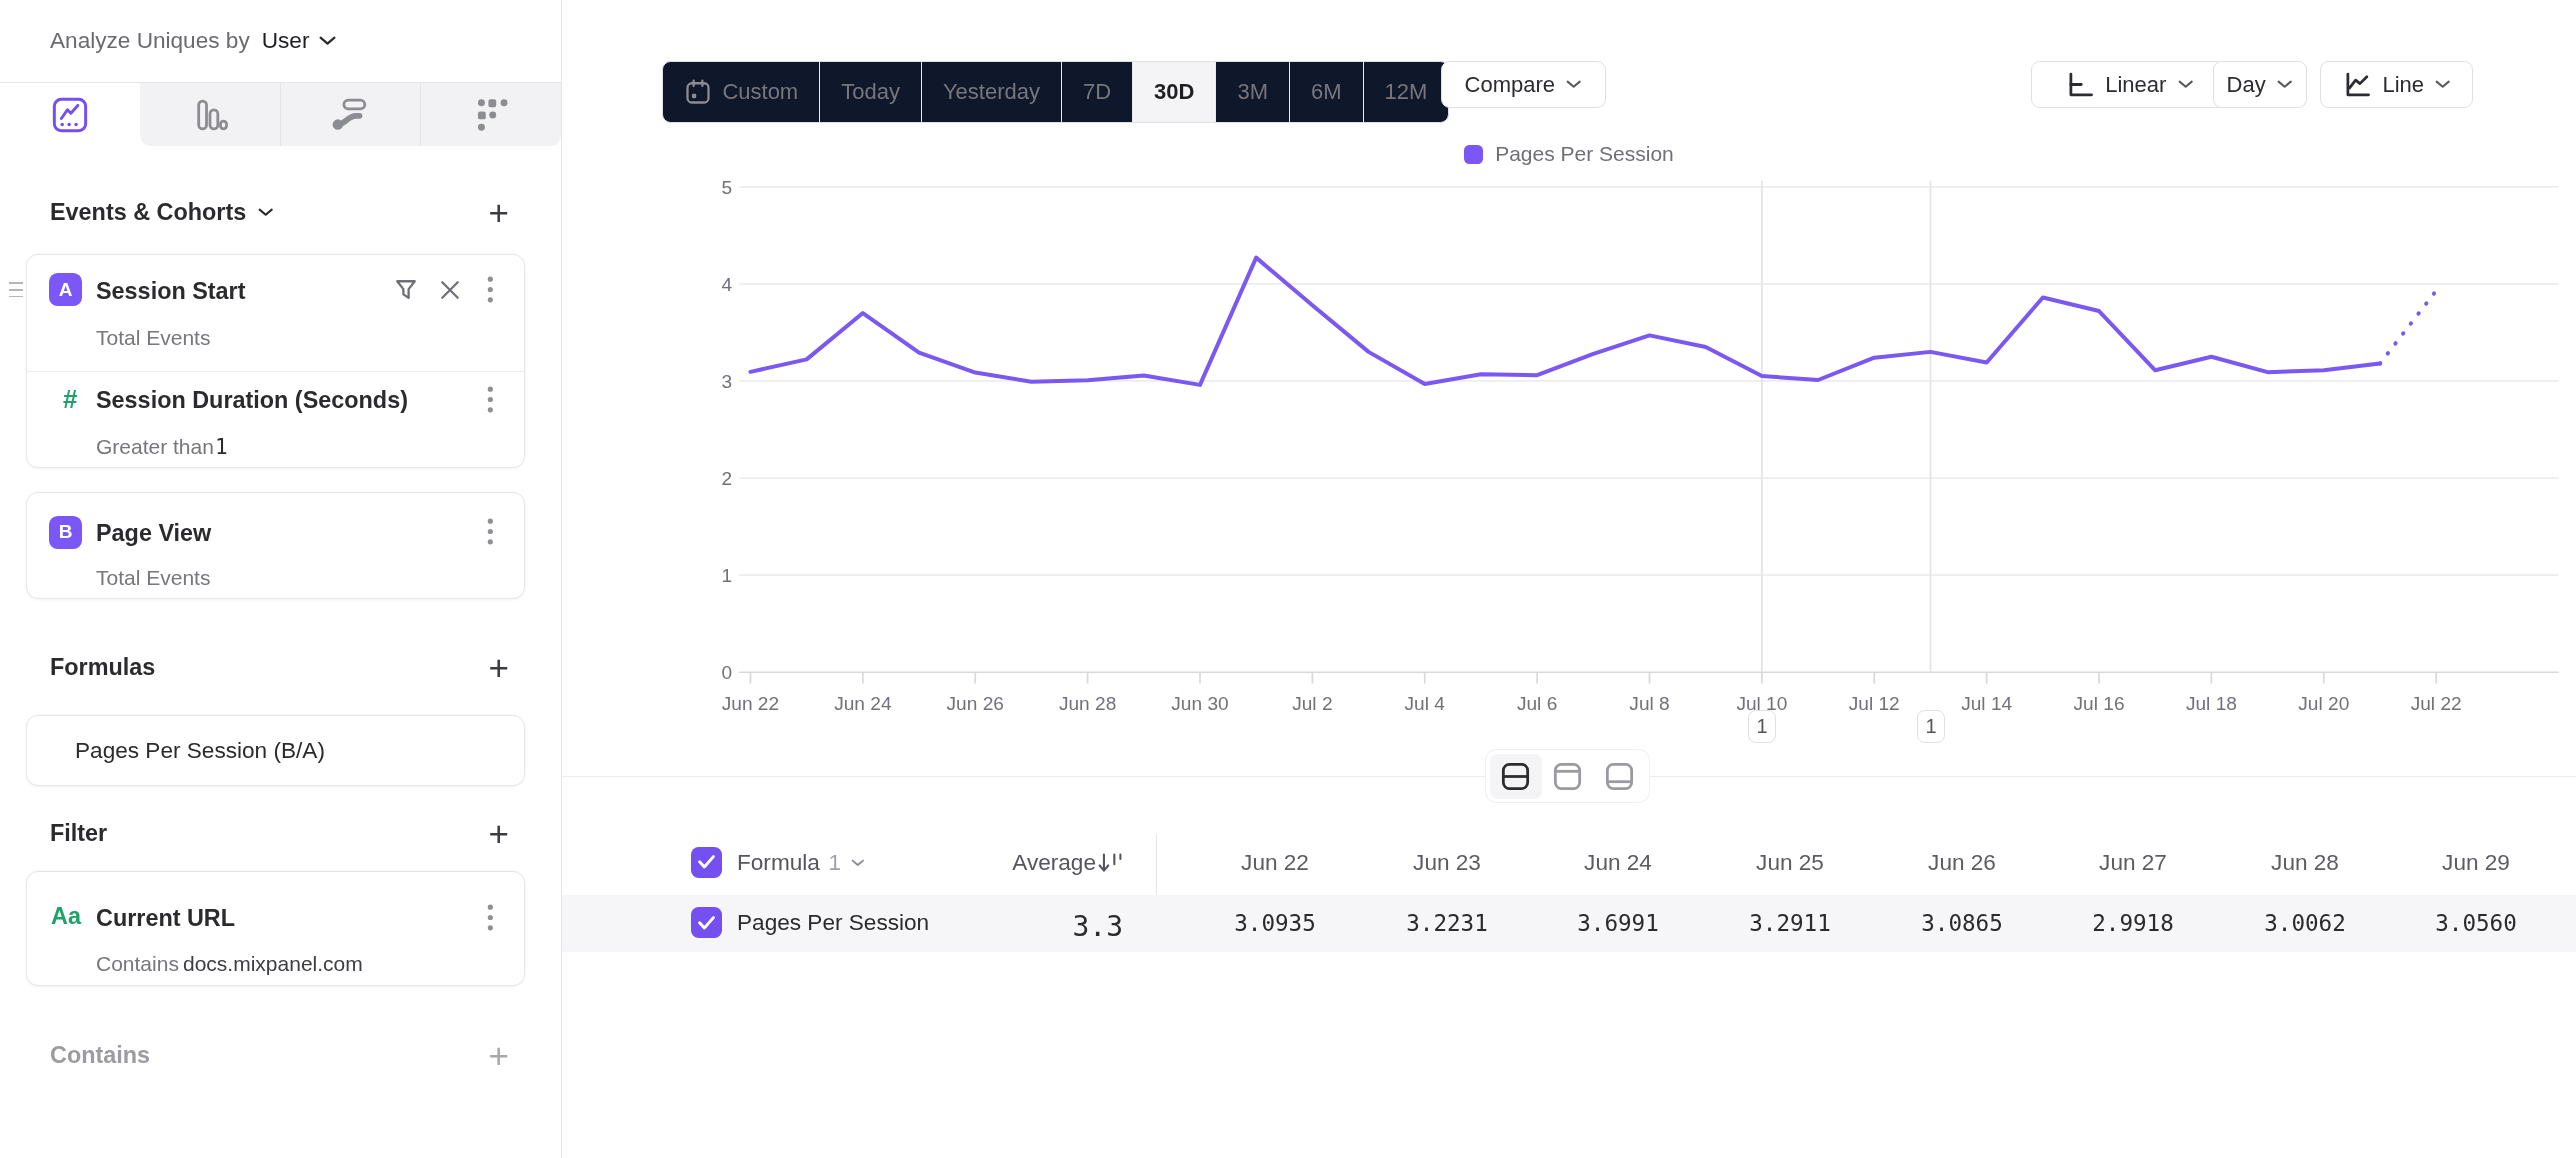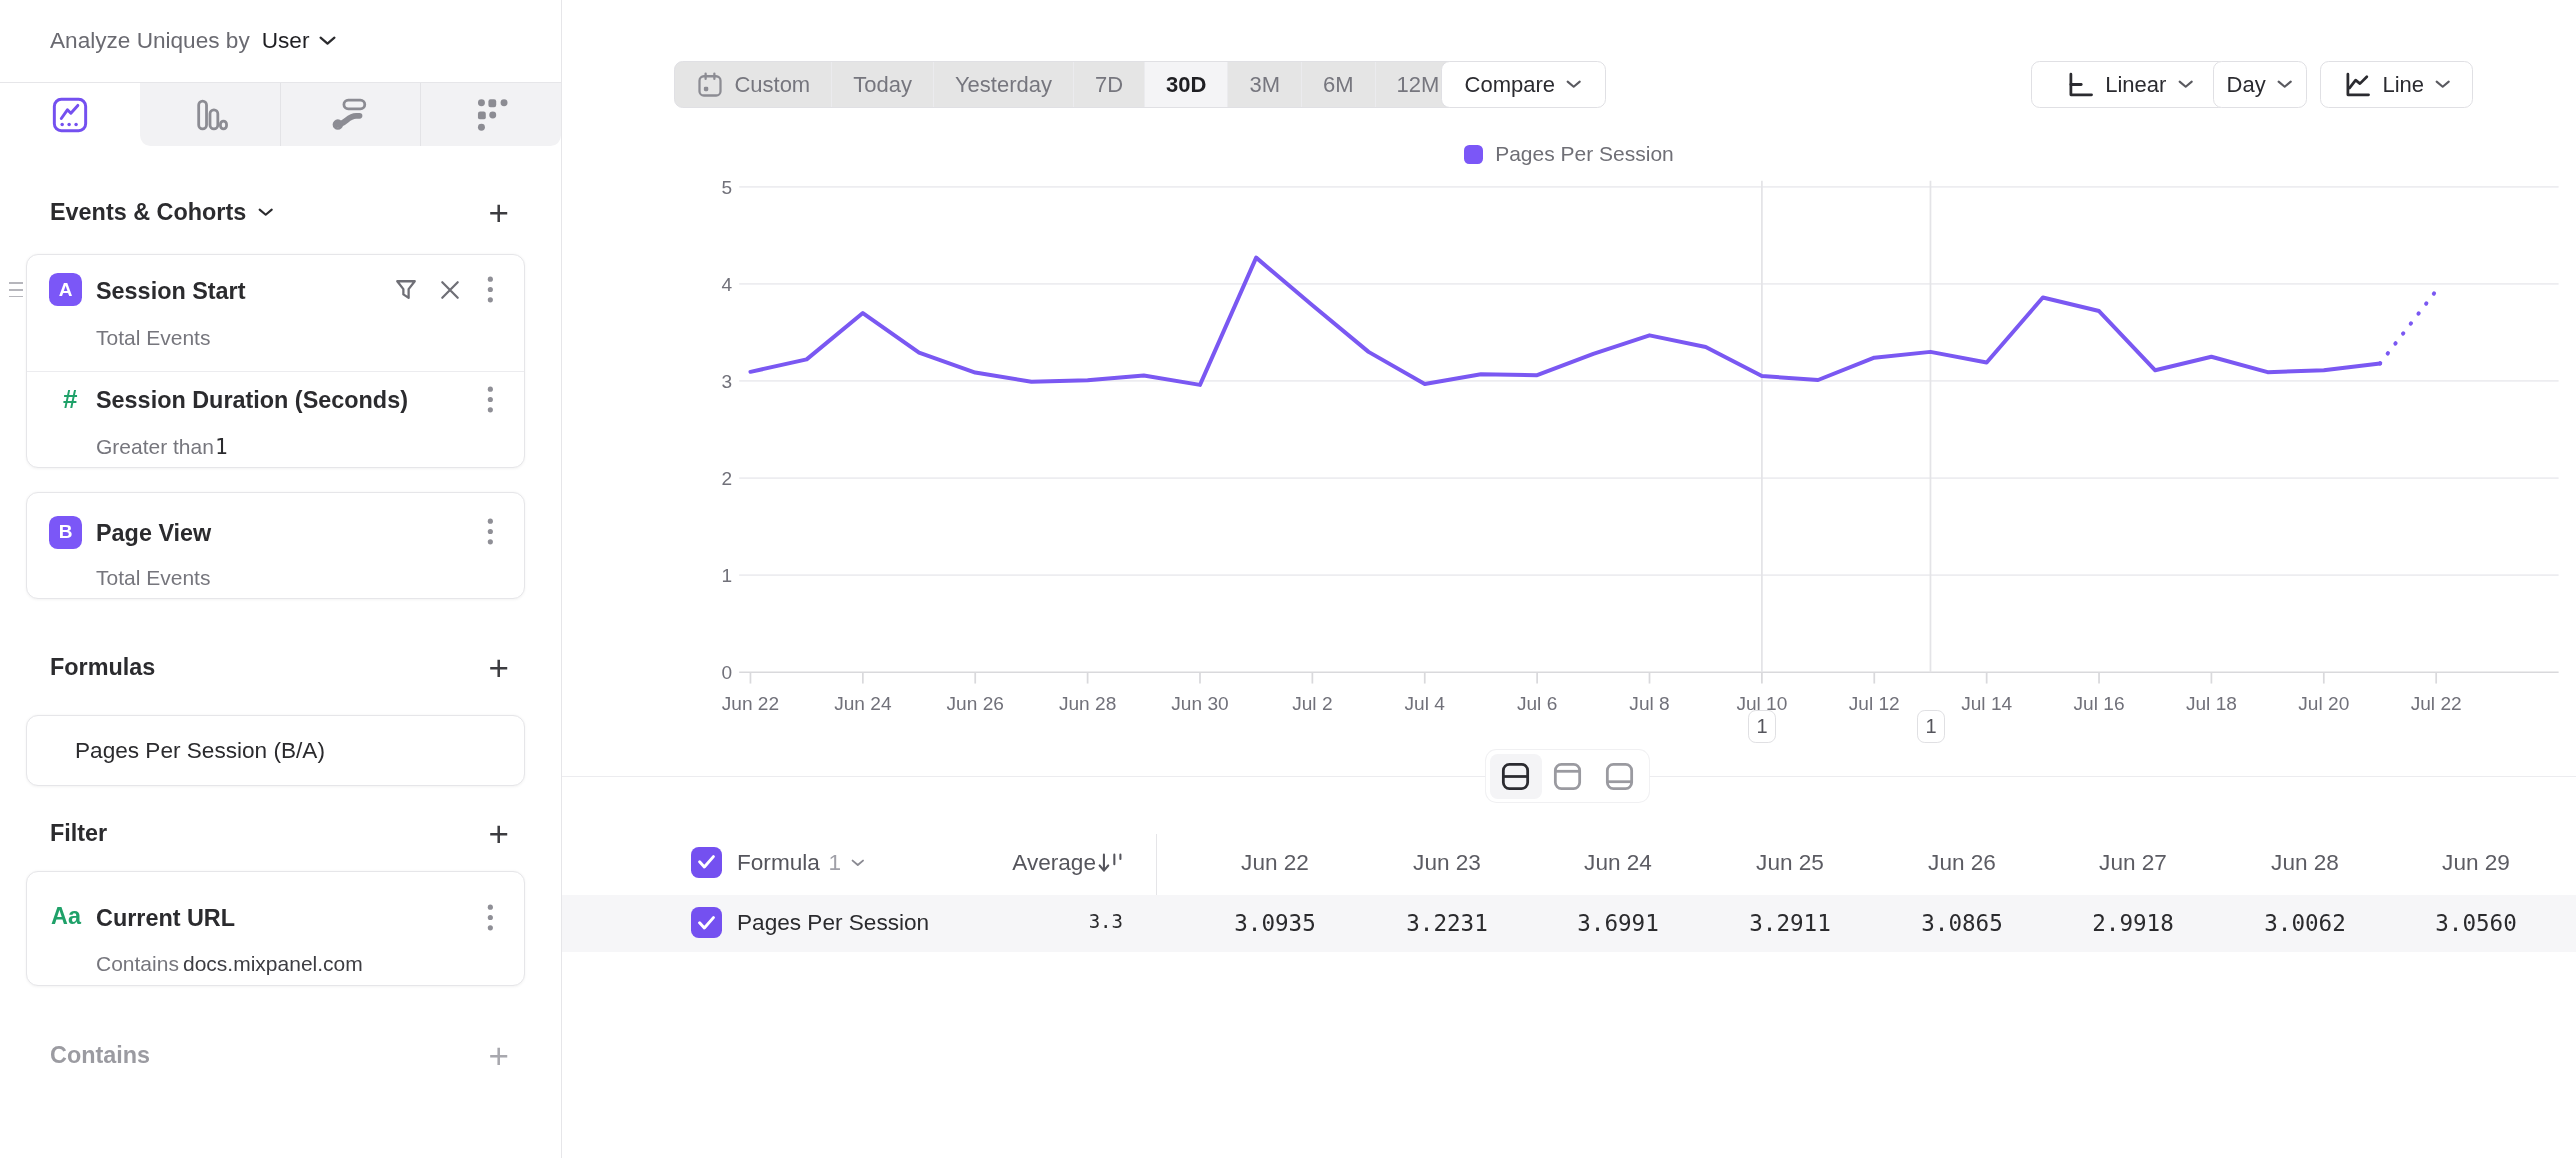--- a/index.html
+++ b/index.html
@@ -36,21 +36,21 @@
   .kebab{position:absolute;cursor:pointer;}
   .drag-handle{position:absolute;left:8.7px;top:282px;display:flex;flex-direction:column;gap:5.2px;}
   .drag-handle i{display:block;width:14px;height:1.7px;background:#B6B6BC;}
   .hash{position:absolute;font-size:26px;font-weight:700;color:var(--green);}
   .aa{position:absolute;font-size:23.4px;font-weight:700;color:var(--green);}
   .divider-h{position:absolute;left:0;right:0;height:0.9px;background:#ECECEF;}
 
   
   .main{position:absolute;left:562px;top:0;width:2014px;height:1159px;}
   .btn{display:inline-flex;align-items:center;justify-content:center;gap:10.4px;height:47px;border:0.9px solid #E0E0E4;border-radius:8.7px;background:#fff;font-size:22px;color:#2B2B30;font-weight:500;cursor:pointer;}
-  .segmented{position:absolute;left:112px;top:61px;height:47px;display:flex;align-items:stretch;border:0.9px solid #E0E0E4;border-radius:8.7px;overflow:hidden;background:#e5e5e5;}
+  .segmented{position:absolute;left:100px;top:61px;height:62px;display:flex;align-items:stretch;border:0.9px solid #E0E0E4;border-radius:8.7px;overflow:hidden;background:#0f172a;}
   .seg-item{display:flex;align-items:center;gap:10.4px;padding:0 21px;font-size:22px;color:#76767E;border-left:0.9px solid #EBEBEE;cursor:pointer;white-space:nowrap;}
   .seg-item:first-child{border-left:none;}
   .seg-item.selected{background:#F4F4F6;color:#1F1F23;font-weight:700;}
   .compare-btn{position:absolute;left:879px;top:61px;padding:0 22.6px;}
   .linear-btn{position:absolute;left:1469px;top:61px;width:196px;}
   .day-btn{position:absolute;left:1651px;top:61px;width:94px;}
   .linetype-btn{position:absolute;left:1758px;top:61px;width:153px;}
   .legend{position:absolute;left:0;top:142px;width:2014px;display:flex;justify-content:center;}
   .legend-inner{display:inline-flex;align-items:center;gap:12px;cursor:pointer;}
   .legend-swatch{width:19px;height:19px;border-radius:5.2px;background:var(--badge);}
@@ -64,21 +64,21 @@
 
   
   .tbl-header{position:absolute;left:0;top:838px;width:2014px;height:54px;}
   .tbl-row{position:absolute;left:0;top:895px;width:2014px;height:57px;background:#F6F6F8;}
   .checkbox{position:absolute;left:129px;width:31px;height:31px;border-radius:7.8px;background:var(--accent);display:flex;align-items:center;justify-content:center;cursor:pointer;}
   .tbl-series{position:absolute;left:175px;top:12px;display:flex;align-items:center;gap:8.7px;font-size:22.6px;color:#55555C;cursor:pointer;}
   .tbl-series .num{color:#A0A0A8;}
   .tbl-avg-h{position:absolute;left:347px;top:12px;width:214px;text-align:right;font-size:22.6px;color:#55555C;display:flex;justify-content:flex-end;align-items:center;gap:1px;cursor:pointer;}
   .tbl-vdivider{position:absolute;left:594px;top:834px;width:0.9px;height:118px;background:#E5E5E8;}
   .tbl-name{position:absolute;left:175px;top:14.8px;font-size:22.6px;color:#2B2B2E;}
-  .tbl-avg-v{position:absolute;left:347px;top:14.8px;width:214px;text-align:right;font-size:19px;color:#2B2B2E;}
+  .tbl-avg-v{position:absolute;left:347px;top:14.8px;width:214px;text-align:right;font-size:28px;color:#2B2B2E;}
   .tbl-col{position:absolute;top:12px;width:172px;text-align:center;font-size:22.6px;color:#5C5C63;}
   .tbl-val{position:absolute;top:14.8px;width:172px;text-align:center;font-size:22.6px;color:#2B2B2E;}
   svg{display:block;}
 </style>
 </head>
 <body>
 
 <div class="app">
 
   <aside class="sidebar">

